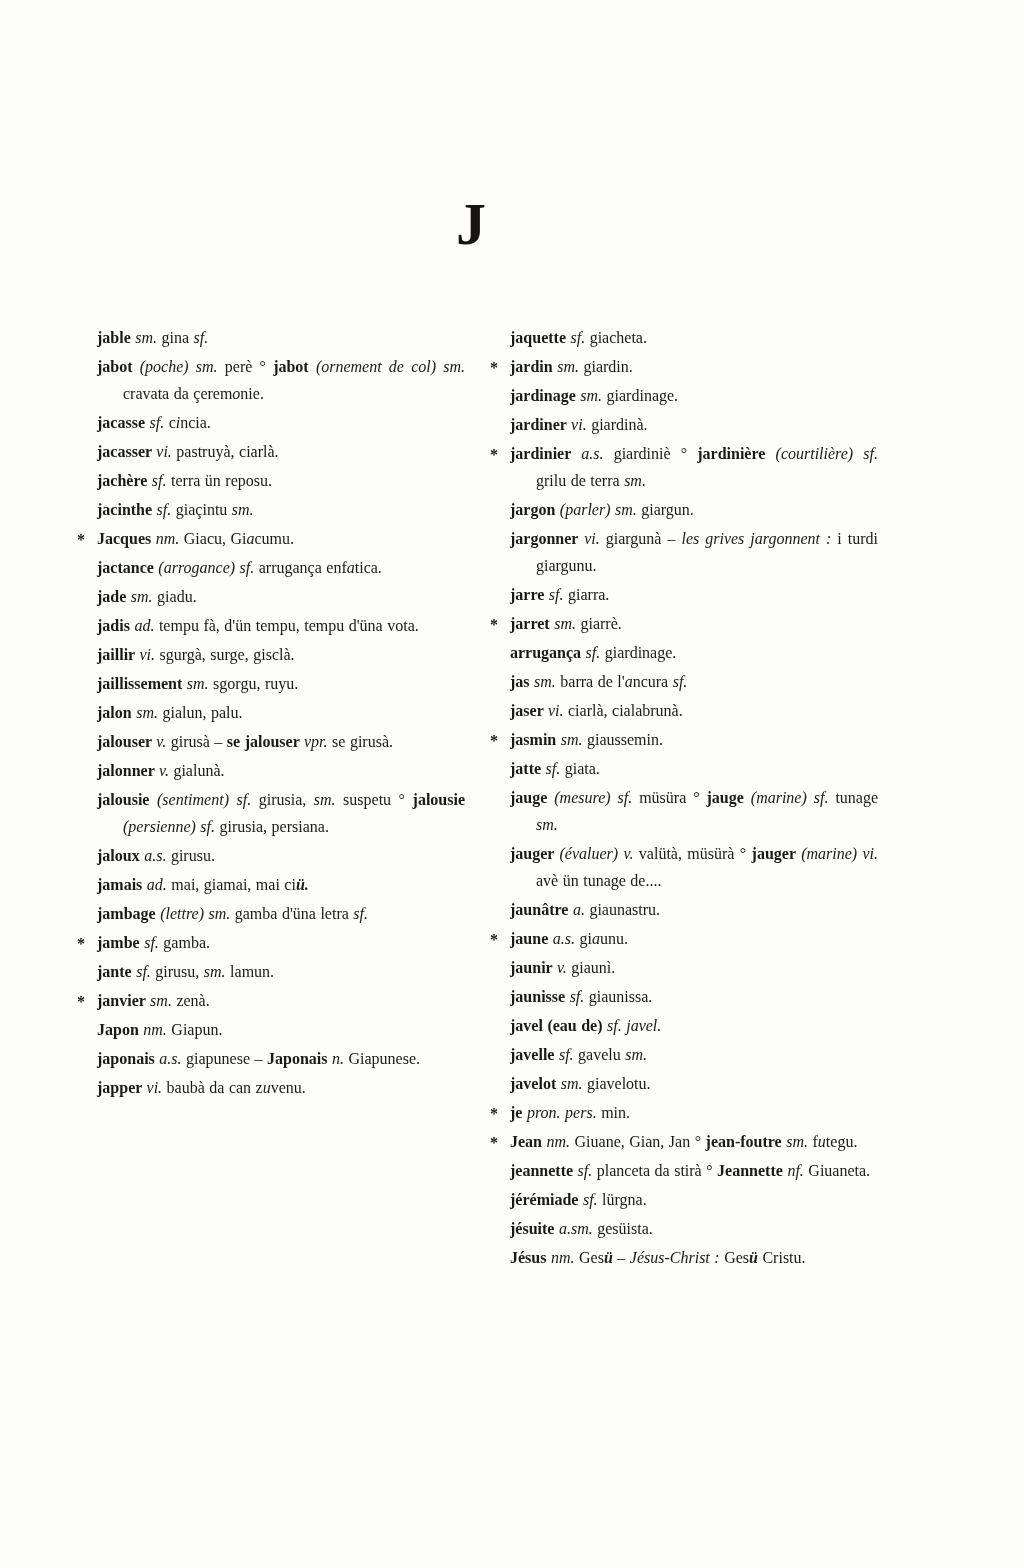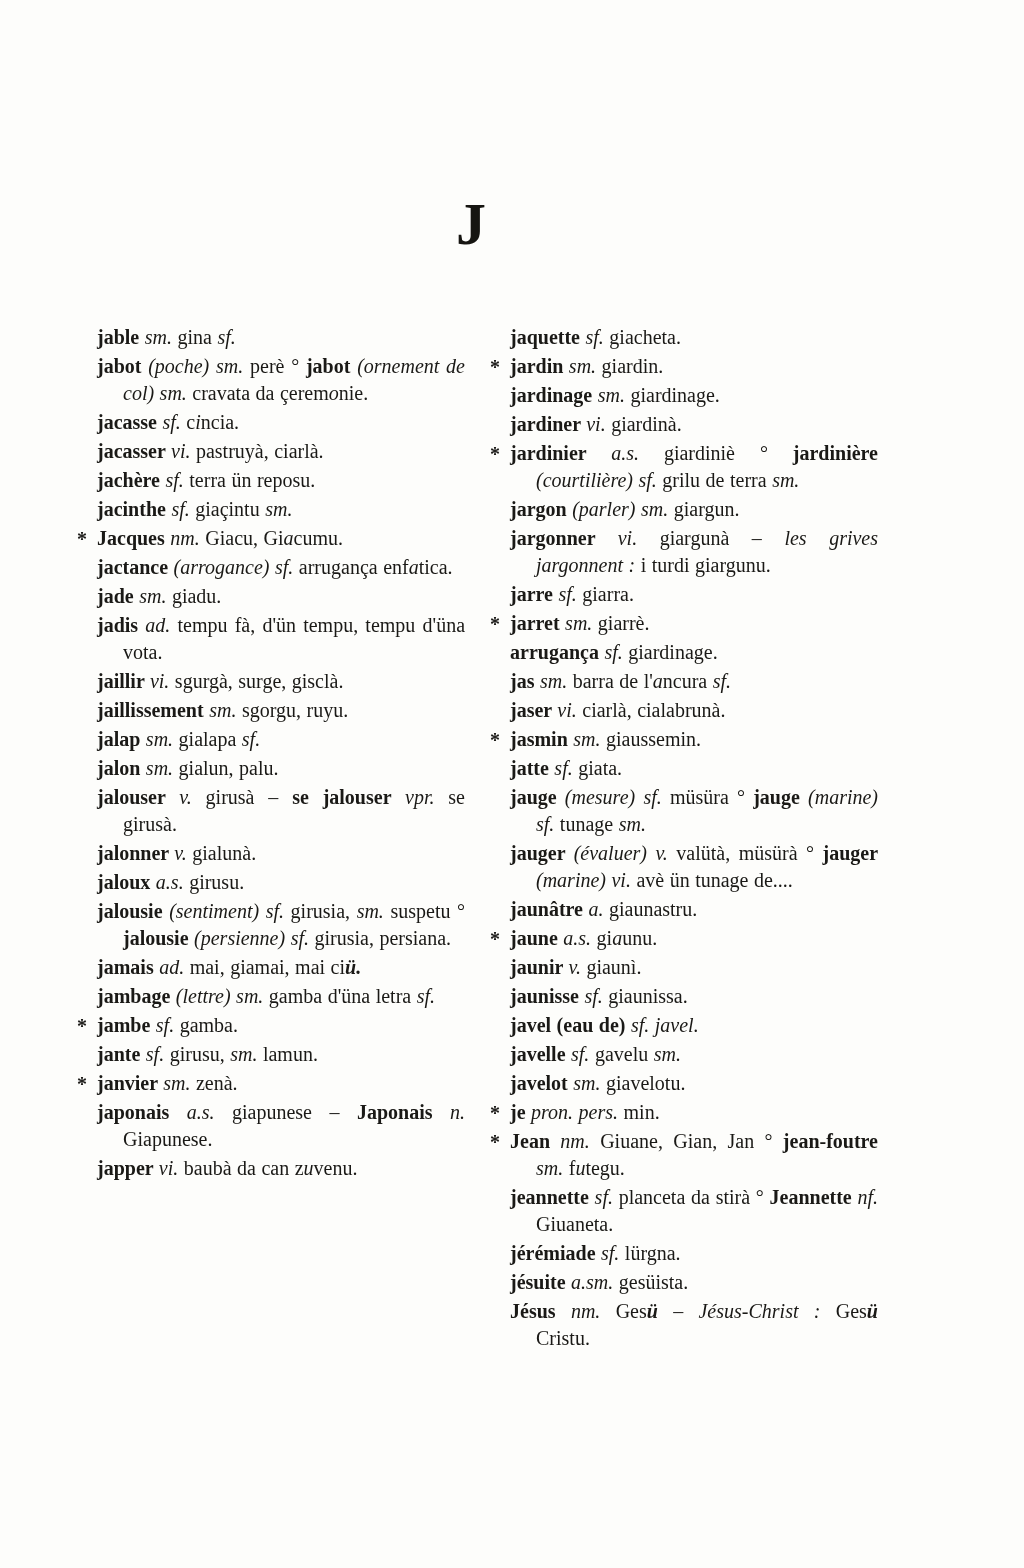--- a/index.html
+++ b/index.html
@@ -37,21 +37,21 @@
     gap: 45px;
   }
   .column {
     width: 368px;
   }
   .entry {
     position: relative;
     padding-left: 26px;
     text-indent: -26px;
     text-align: justify;
-    font-size: 20px;
+    font-size: 16px;
     line-height: 27px;
     margin: 0 0 2px 0;
     word-spacing: 0.5px;
   }
   .star {
     position: absolute;
     left: -20px;
     top: 1px;
     font-weight: bold;
     text-indent: 0;
@@ -73,31 +73,31 @@
         <div class="entry"><span class="seg-b">jacasse </span><span class="seg-i">sf. </span><span class="seg-r">c</span><span class="seg-i">i</span><span class="seg-r">ncia.</span></div>
         <div class="entry"><span class="seg-b">jacasser </span><span class="seg-i">vi. </span><span class="seg-r">pastruyà, ciarlà.</span></div>
         <div class="entry"><span class="seg-b">jachère </span><span class="seg-i">sf. </span><span class="seg-r">terra ün reposu.</span></div>
         <div class="entry"><span class="seg-b">jacinthe </span><span class="seg-i">sf. </span><span class="seg-r">giaçintu </span><span class="seg-i">sm.</span></div>
         <div class="entry"><span class="star">*</span><span class="seg-b">Jacques </span><span class="seg-i">nm. </span><span class="seg-r">Giacu, Gi</span><span class="seg-i">a</span><span class="seg-r">cumu.</span></div>
         <div class="entry"><span class="seg-b">jactance </span><span class="seg-i">(arrogance) sf. </span><span class="seg-r">arrugança enf</span><span class="seg-i">a</span><span class="seg-r">tica.</span></div>
         <div class="entry"><span class="seg-b">jade </span><span class="seg-i">sm. </span><span class="seg-r">giadu.</span></div>
         <div class="entry"><span class="seg-b">jadis </span><span class="seg-i">ad. </span><span class="seg-r">tempu fà, d'ün tempu, tempu d'üna vota.</span></div>
         <div class="entry"><span class="seg-b">jaillir </span><span class="seg-i">vi. </span><span class="seg-r">sgurgà, surge, gisclà.</span></div>
         <div class="entry"><span class="seg-b">jaillissement </span><span class="seg-i">sm. </span><span class="seg-r">sgorgu, ruyu.</span></div>
-        <div class="entry"><span class="seg-b">jalap </span><span class="seg-i">sm. </span><span class="seg-r">gialapa </span><span class="seg-i">sf.</span></div>
         <div class="entry"><span class="seg-b">jalon </span><span class="seg-i">sm. </span><span class="seg-r">gialun, palu.</span></div>
         <div class="entry"><span class="seg-b">jalouser </span><span class="seg-i">v. </span><span class="seg-r">girusà – </span><span class="seg-b">se jalouser </span><span class="seg-i">vpr. </span><span class="seg-r">se girusà.</span></div>
         <div class="entry"><span class="seg-b">jalonner </span><span class="seg-i">v. </span><span class="seg-r">gialunà.</span></div>
+        <div class="entry"><span class="seg-b">jalousie </span><span class="seg-i">(sentiment) sf. </span><span class="seg-r">girusia, </span><span class="seg-i">sm. </span><span class="seg-r">suspetu ° </span><span class="seg-b">jalousie </span><span class="seg-i">(persienne) sf. </span><span class="seg-r">girusia, persiana.</span></div>
         <div class="entry"><span class="seg-b">jaloux </span><span class="seg-i">a.s. </span><span class="seg-r">girusu.</span></div>
-        <div class="entry"><span class="seg-b">jalousie </span><span class="seg-i">(sentiment) sf. </span><span class="seg-r">girusia, </span><span class="seg-i">sm. </span><span class="seg-r">suspetu ° </span><span class="seg-b">jalousie </span><span class="seg-i">(persienne) sf. </span><span class="seg-r">girusia, persiana.</span></div>
         <div class="entry"><span class="seg-b">jamais </span><span class="seg-i">ad. </span><span class="seg-r">mai, giamai, mai ci</span><span class="seg-bi">ü.</span></div>
         <div class="entry"><span class="seg-b">jambage </span><span class="seg-i">(lettre) sm. </span><span class="seg-r">gamba d'üna letra </span><span class="seg-i">sf.</span></div>
         <div class="entry"><span class="star">*</span><span class="seg-b">jambe </span><span class="seg-i">sf. </span><span class="seg-r">gamba.</span></div>
         <div class="entry"><span class="seg-b">jante </span><span class="seg-i">sf. </span><span class="seg-r">girusu, </span><span class="seg-i">sm. </span><span class="seg-r">lamun.</span></div>
         <div class="entry"><span class="star">*</span><span class="seg-b">janvier </span><span class="seg-i">sm. </span><span class="seg-r">zenà.</span></div>
+        <div class="entry"><span class="seg-b">Japon </span><span class="seg-i">nm. </span><span class="seg-r">Giapun.</span></div>
         <div class="entry"><span class="seg-b">japonais </span><span class="seg-i">a.s. </span><span class="seg-r">giapunese – </span><span class="seg-b">Japonais </span><span class="seg-i">n. </span><span class="seg-r">Giapunese.</span></div>
         <div class="entry"><span class="seg-b">japper </span><span class="seg-i">vi. </span><span class="seg-r">baubà da can z</span><span class="seg-i">u</span><span class="seg-r">venu.</span></div>
       </div>
     <div class="column" id="col-1">
         <div class="entry"><span class="seg-b">jaquette </span><span class="seg-i">sf. </span><span class="seg-r">giacheta.</span></div>
         <div class="entry"><span class="star">*</span><span class="seg-b">jardin </span><span class="seg-i">sm. </span><span class="seg-r">giardin.</span></div>
         <div class="entry"><span class="seg-b">jardinage </span><span class="seg-i">sm. </span><span class="seg-r">giardinage.</span></div>
         <div class="entry"><span class="seg-b">jardiner </span><span class="seg-i">vi. </span><span class="seg-r">giardinà.</span></div>
         <div class="entry"><span class="star">*</span><span class="seg-b">jardinier </span><span class="seg-i">a.s. </span><span class="seg-r">giardiniè ° </span><span class="seg-b">jardinière </span><span class="seg-i">(courtilière) sf. </span><span class="seg-r">grilu de terra </span><span class="seg-i">sm.</span></div>
         <div class="entry"><span class="seg-b">jargon </span><span class="seg-i">(parler) sm. </span><span class="seg-r">giargun.</span></div>

